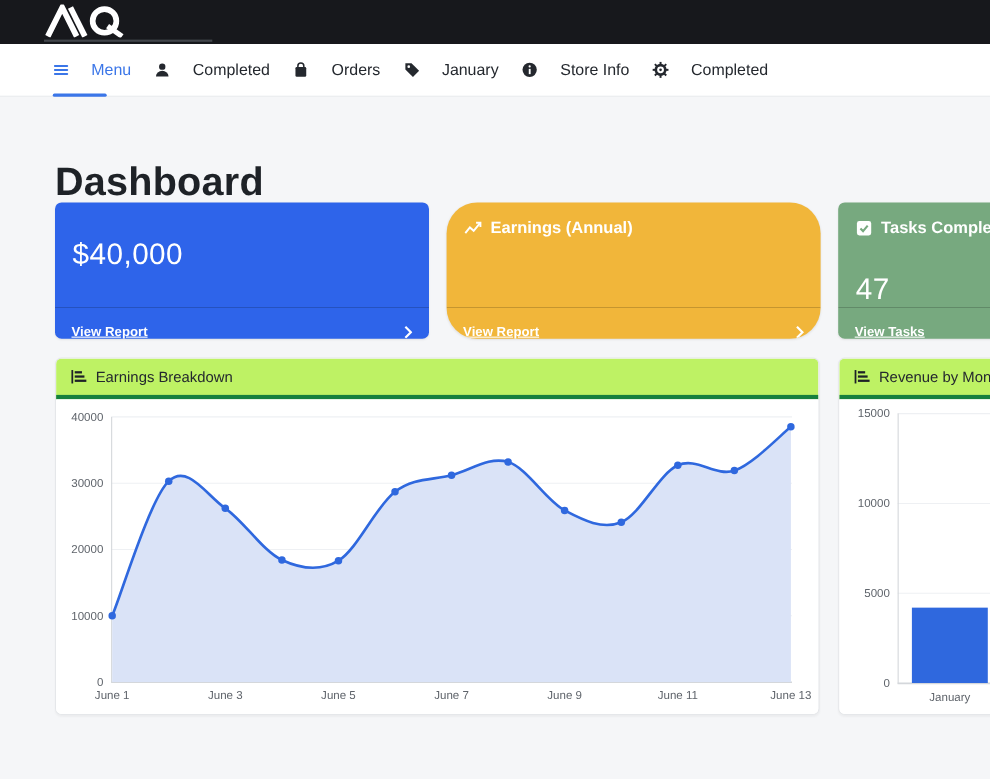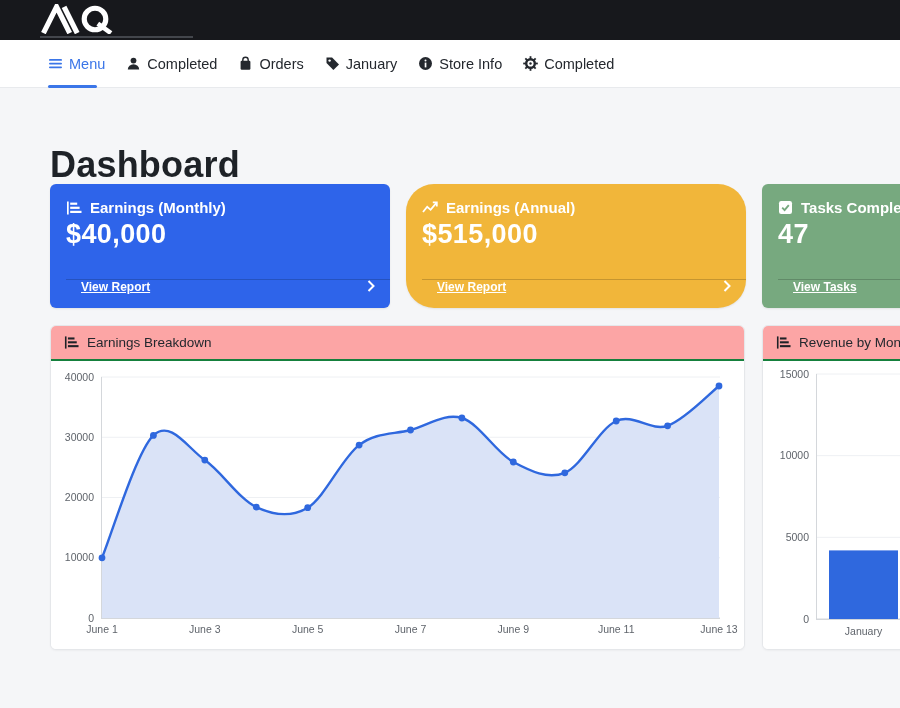--- a/index.html
+++ b/index.html
@@ -9,48 +9,48 @@
   
   .topbar{position:absolute;left:0;top:0;width:900px;height:40px;background:#17181c;}
   .logo{position:absolute;left:40px;top:4px;width:95px;height:30px;}
   .logo-underline{position:absolute;left:40px;top:36px;width:153px;height:2px;background:#43464c;}
   .sr{position:absolute;width:1px;height:1px;overflow:hidden;clip:rect(0 0 0 0);}
 
   
   .navbar{position:absolute;left:0;top:40px;width:900px;height:48px;background:#ffffff;
     border-bottom:1px solid #e8eaed;display:flex;align-items:center;padding-left:48px;
     box-sizing:border-box;gap:21px;}
-  .nav-item{display:flex;align-items:center;gap:6px;font-size:14.5px;color:#24282e;
+  .nav-item{display:flex;align-items:center;gap:20px;font-size:14.5px;color:#24282e;
     cursor:pointer;white-space:nowrap;position:relative;}
   .nav-item svg{display:block;}
   .nav-item.active{color:#3b76e8;}
   .menu-underline{position:absolute;left:48px;top:85px;width:49px;height:3px;
     background:#3b76e8;border-radius:2px;z-index:2;}
 
   
   .page-title{position:absolute;left:50px;top:144px;margin:0;font-size:36px;
     font-weight:600;color:#1e2227;letter-spacing:.2px;}
 
   
   .stat-card{position:absolute;top:184px;width:340px;height:124px;border-radius:6px;
     color:#fff;overflow:hidden;box-shadow:0 1px 2px rgba(0,0,0,.08);}
   .stat-title{display:flex;align-items:center;gap:8px;padding:15px 16px 0;
     font-size:15px;font-weight:700;}
   .stat-title .icon{display:flex;}
-  .stat-value{padding:0 16px;margin-top:3px;font-size:27px;font-weight:700;letter-spacing:.4px;}
-  .stat-footer{position:absolute;left:16px;right:0;bottom:0;height:28px;
-    border-top:1px solid rgba(0,0,0,.18);display:flex;align-items:flex-start;
+  .stat-value{padding:0 16px;margin-top:32px;font-size:27px;font-weight:400;letter-spacing:.4px;}
+  .stat-footer{position:absolute;left:0;right:0;bottom:0;height:28px;
+    border-top:1px solid rgba(0,0,0,.18);display:flex;align-items:flex-end;
     justify-content:space-between;padding:0 15px;}
   .stat-action{font-size:12px;font-weight:700;text-decoration:underline;cursor:pointer;}
   .chev{display:flex;cursor:pointer;}
 
   
   .chart-card{position:absolute;top:325px;height:325px;background:#fff;border:1px solid #e5e7ea;
     border-radius:6px;overflow:hidden;box-sizing:border-box;box-shadow:0 1px 2px rgba(0,0,0,.04);}
-  .chart-header{height:33px;background:#fca5a5;border-bottom:2px solid #15803d;
+  .chart-header{height:33px;background:#bef264;border-bottom:4px solid #15803d;
     display:flex;align-items:center;gap:8px;padding-left:13px;font-size:13.5px;color:#24282e;}
   .chart-header .icon{display:flex;color:#1e2227;}
   .chart-svg{display:block;background:#fff;}
   .tick{font:10.5px "Liberation Sans",sans-serif;fill:#5f646b;}
 </style>
 </head>
 <body>
 
 <div class="screen">
 
@@ -133,31 +133,20 @@
         </svg>
       </span>
       <span>Completed</span>
     </div>
   </nav>
   <div class="menu-underline"></div>
 
   <h1 class="page-title">Dashboard</h1>
 
   <section class="stat-card" style="left: 50px; background: rgb(46, 100, 234);">
-    <div class="stat-title">
-      <span class="icon">
-        <svg width="16" height="16" viewBox="0 0 16 16" fill="#fff">
-            <rect x="1" y="1.5" width="1.7" height="13"></rect>
-            <rect x="4.2" y="2.6" width="7" height="2.2"></rect>
-            <rect x="4.2" y="6.7" width="9.4" height="2.2"></rect>
-            <rect x="4.2" y="10.8" width="11.3" height="2.2"></rect>
-          </svg>
-      </span>
-      <span>Earnings (Monthly)</span>
-    </div>
     <div class="stat-value">$40,000</div>
     <div class="stat-footer">
       <span class="stat-action">View Report</span>
       <span class="chev">
         <svg width="8" height="12" viewBox="0 0 8 12">
             <path d="M1.5 1 6.5 6 1.5 11" fill="none" stroke="#fff" stroke-width="2"></path>
           </svg>
       </span>
     </div>
   </section>
@@ -165,21 +154,20 @@
   <section class="stat-card" style="left: 406px; background: rgb(241, 182, 58); border-radius: 28px;">
     <div class="stat-title">
       <span class="icon">
         <svg width="16" height="16" viewBox="0 0 16 16">
             <path d="M1 12 5.2 6.8 8.6 9.8 14.6 2.6" fill="none" stroke="#fff" stroke-width="1.8"></path>
             <path d="M10.8 2.4h4v4" fill="none" stroke="#fff" stroke-width="1.8"></path>
           </svg>
       </span>
       <span>Earnings (Annual)</span>
     </div>
-    <div class="stat-value">$515,000</div>
     <div class="stat-footer">
       <span class="stat-action">View Report</span>
       <span class="chev">
         <svg width="8" height="12" viewBox="0 0 8 12">
             <path d="M1.5 1 6.5 6 1.5 11" fill="none" stroke="#fff" stroke-width="2"></path>
           </svg>
       </span>
     </div>
   </section>
 

